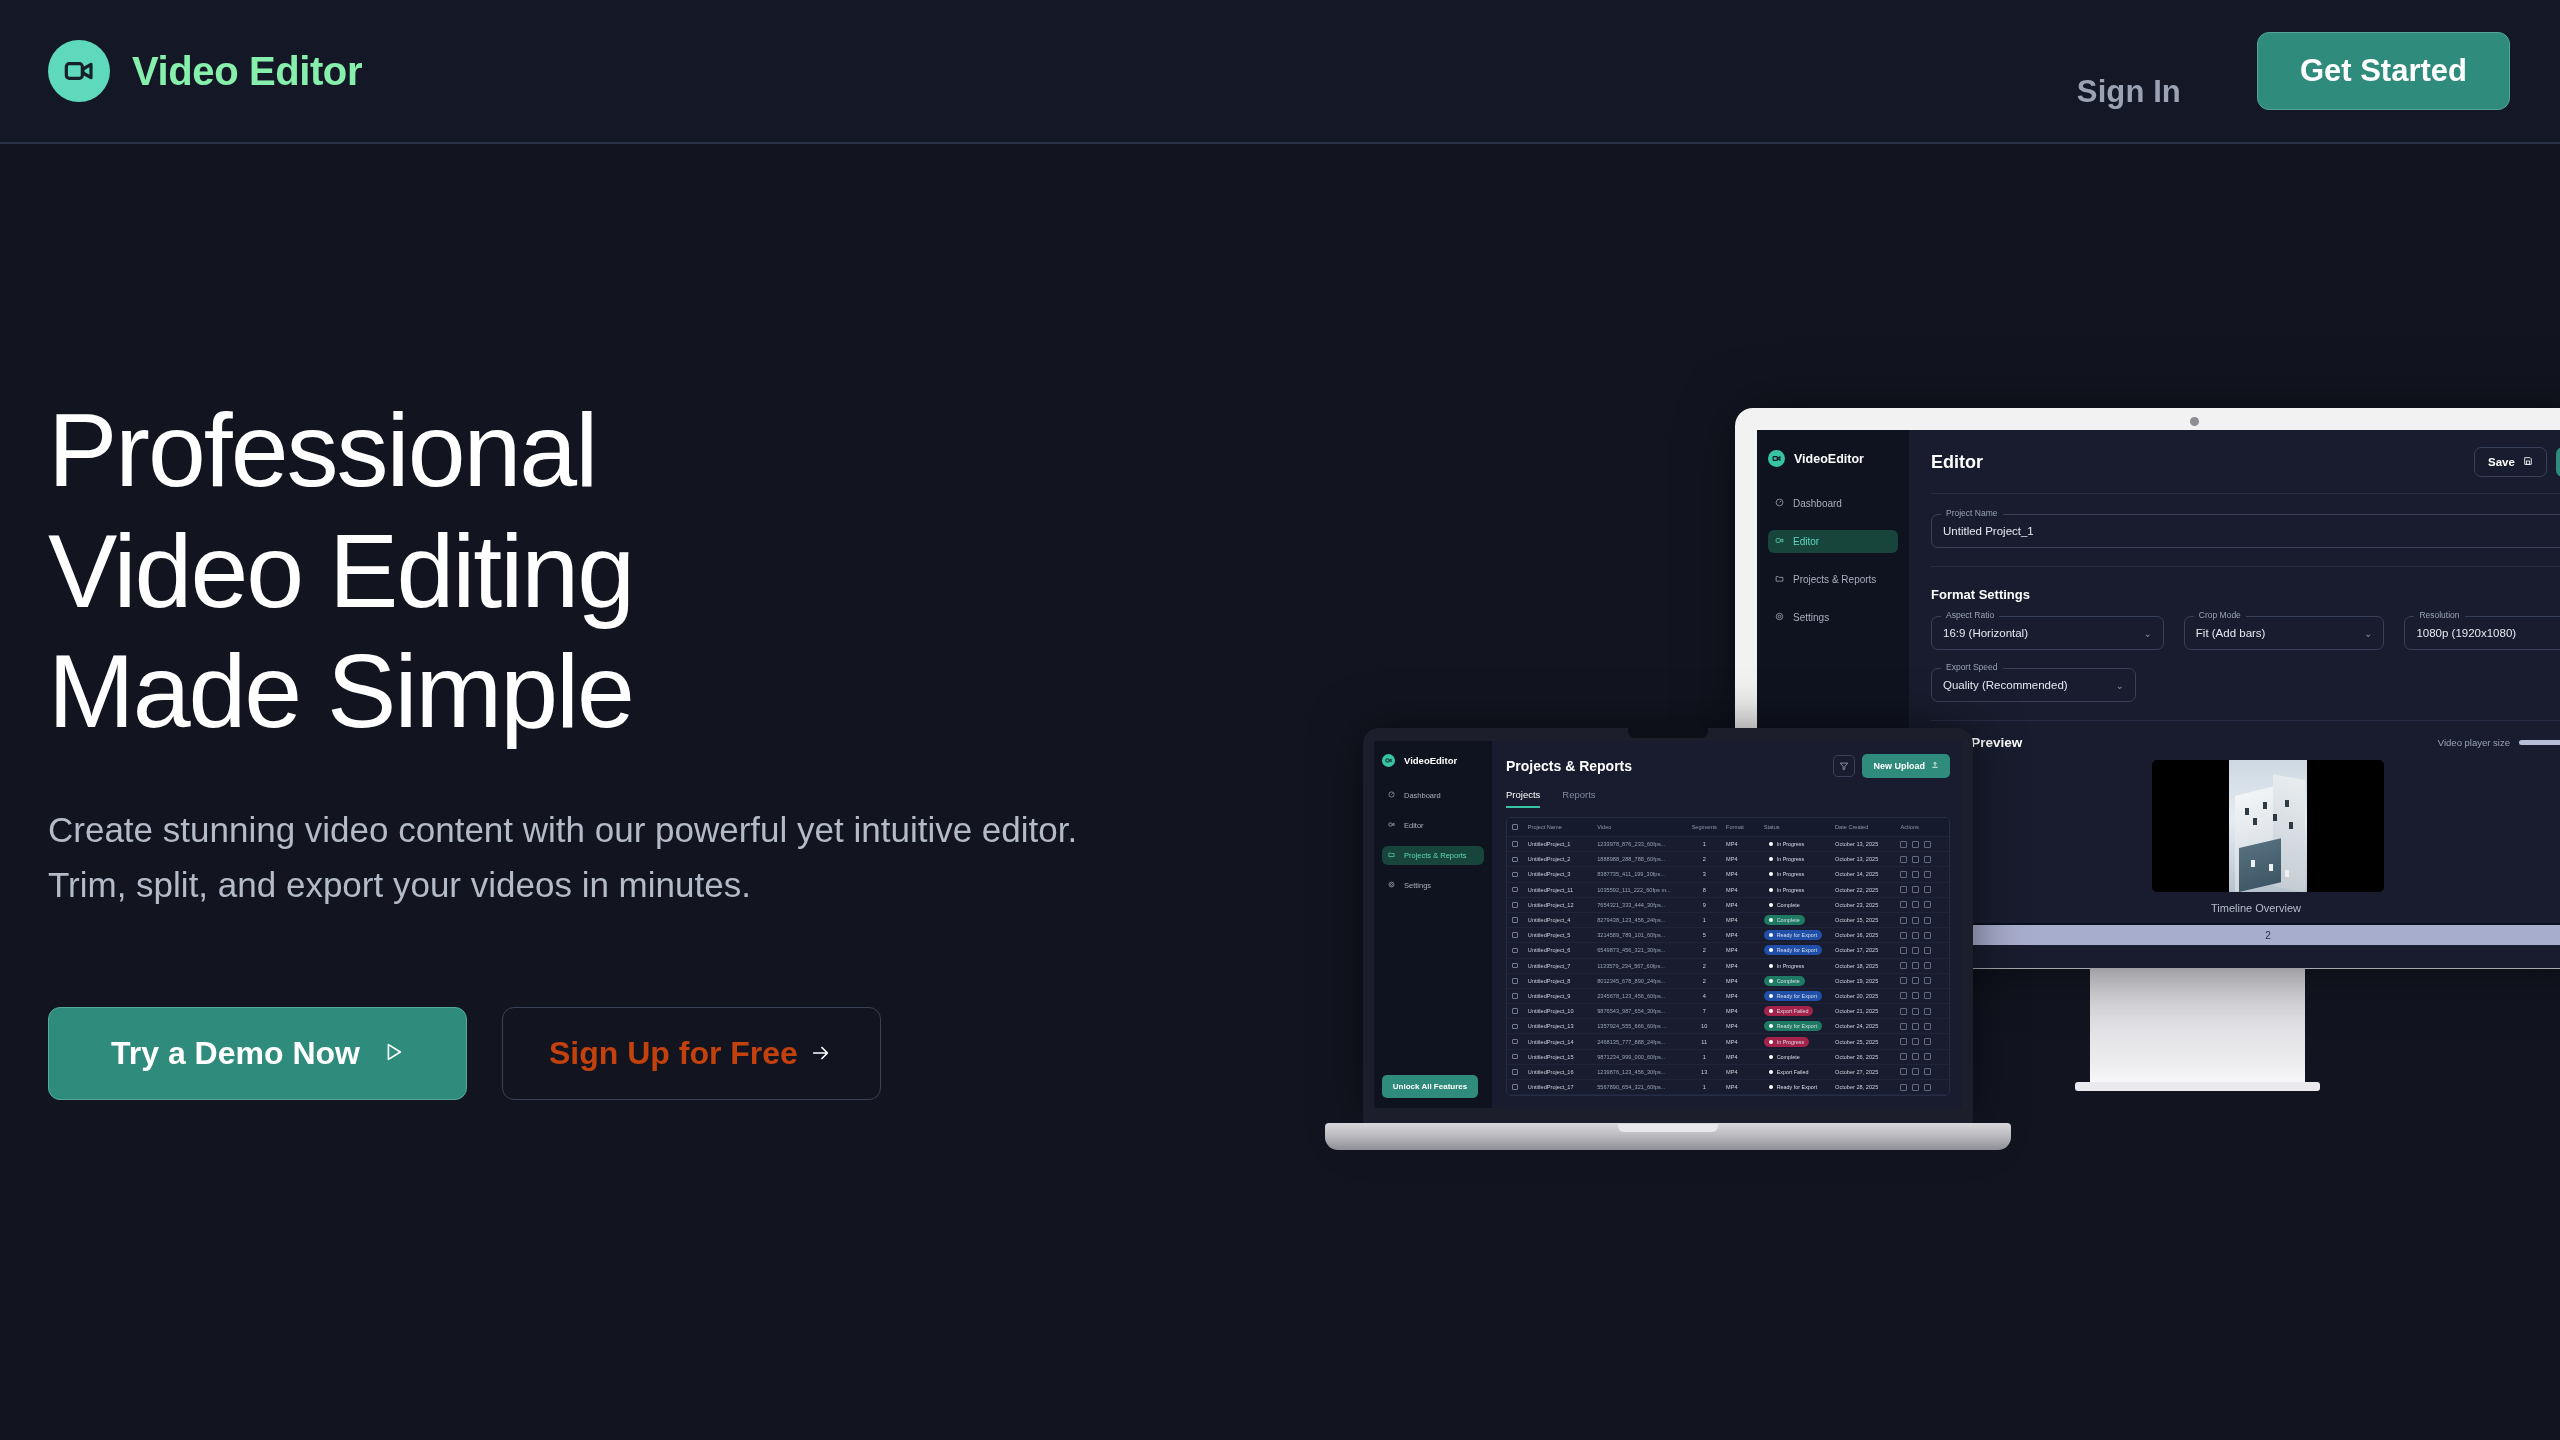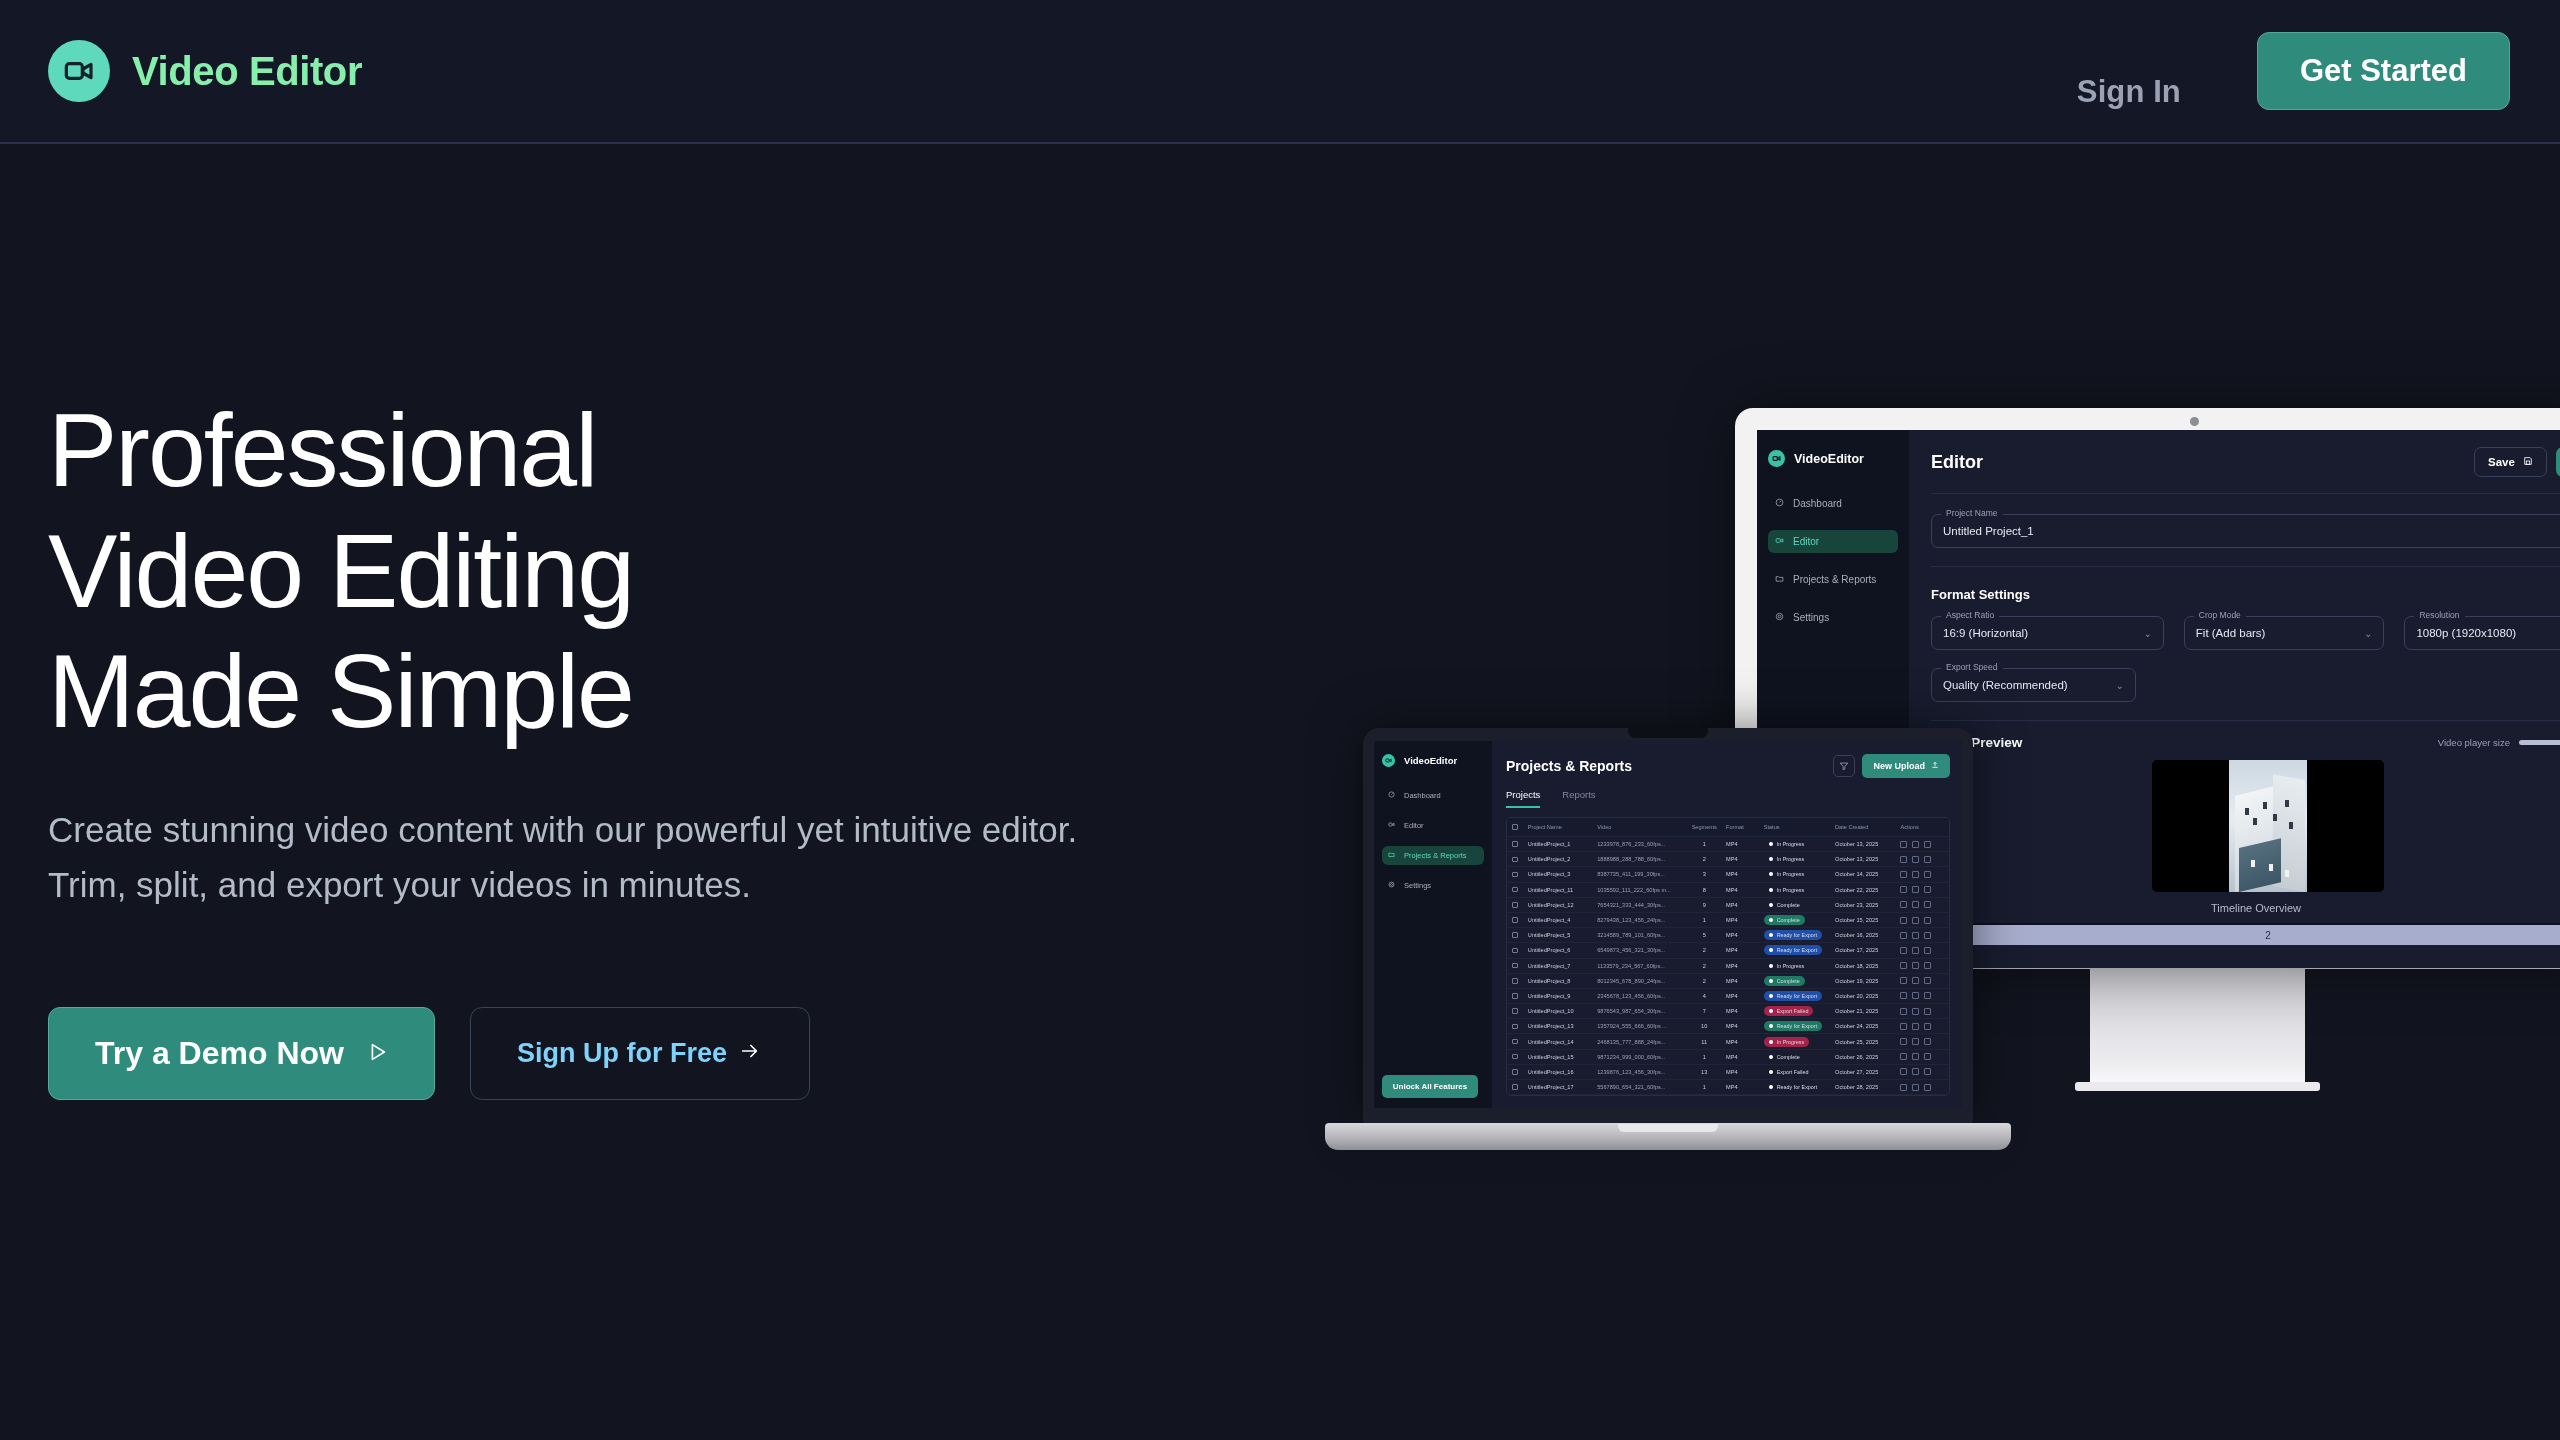--- a/index.html
+++ b/index.html
@@ -47,26 +47,26 @@
     color: #ffffff; font-size: 104px; line-height: 1.16; font-weight: normal;
     letter-spacing: -2px; white-space: pre-line;
   }
   .hero-sub {
     color: #b3bac8; font-size: 35px; line-height: 1.58; margin-top: 50px;
     max-width: 1070px;
   }
   .hero-cta { display: flex; gap: 35px; margin-top: 95px; }
   .btn-demo {
     background: #2f8c7d; color: #fff; border: 1px solid #57a99c; border-radius: 12px;
+    font-size: 32px; font-weight: bold; padding: 27px 62px;
+    display: flex; align-items: center; gap: 22px; cursor: pointer; font-family: inherit;
+  }
+  .btn-signup {
+    background: transparent; color: #c2410c; border: 1px solid #3a4256; border-radius: 12px;
     font-size: 32px; font-weight: bold; padding: 27px 46px;
-    display: flex; align-items: center; gap: 22px; cursor: pointer; font-family: inherit;
-  }
-  .btn-signup {
-    background: transparent; color: #7dd3fc; border: 1px solid #3a4256; border-radius: 12px;
-    font-size: 27px; font-weight: bold; padding: 27px 46px;
     display: flex; align-items: center; gap: 10px; cursor: pointer; font-family: inherit;
   }
 
   
   .monitor {
     position: absolute; left: 1735px; top: 408px; width: 870px; height: 560px;
     background: #f2f2f2; border-radius: 18px 0 0 0;
     padding: 22px 0 0 22px; overflow: hidden;
     box-shadow: 0 0 60px rgba(0,0,0,.45);
   }

